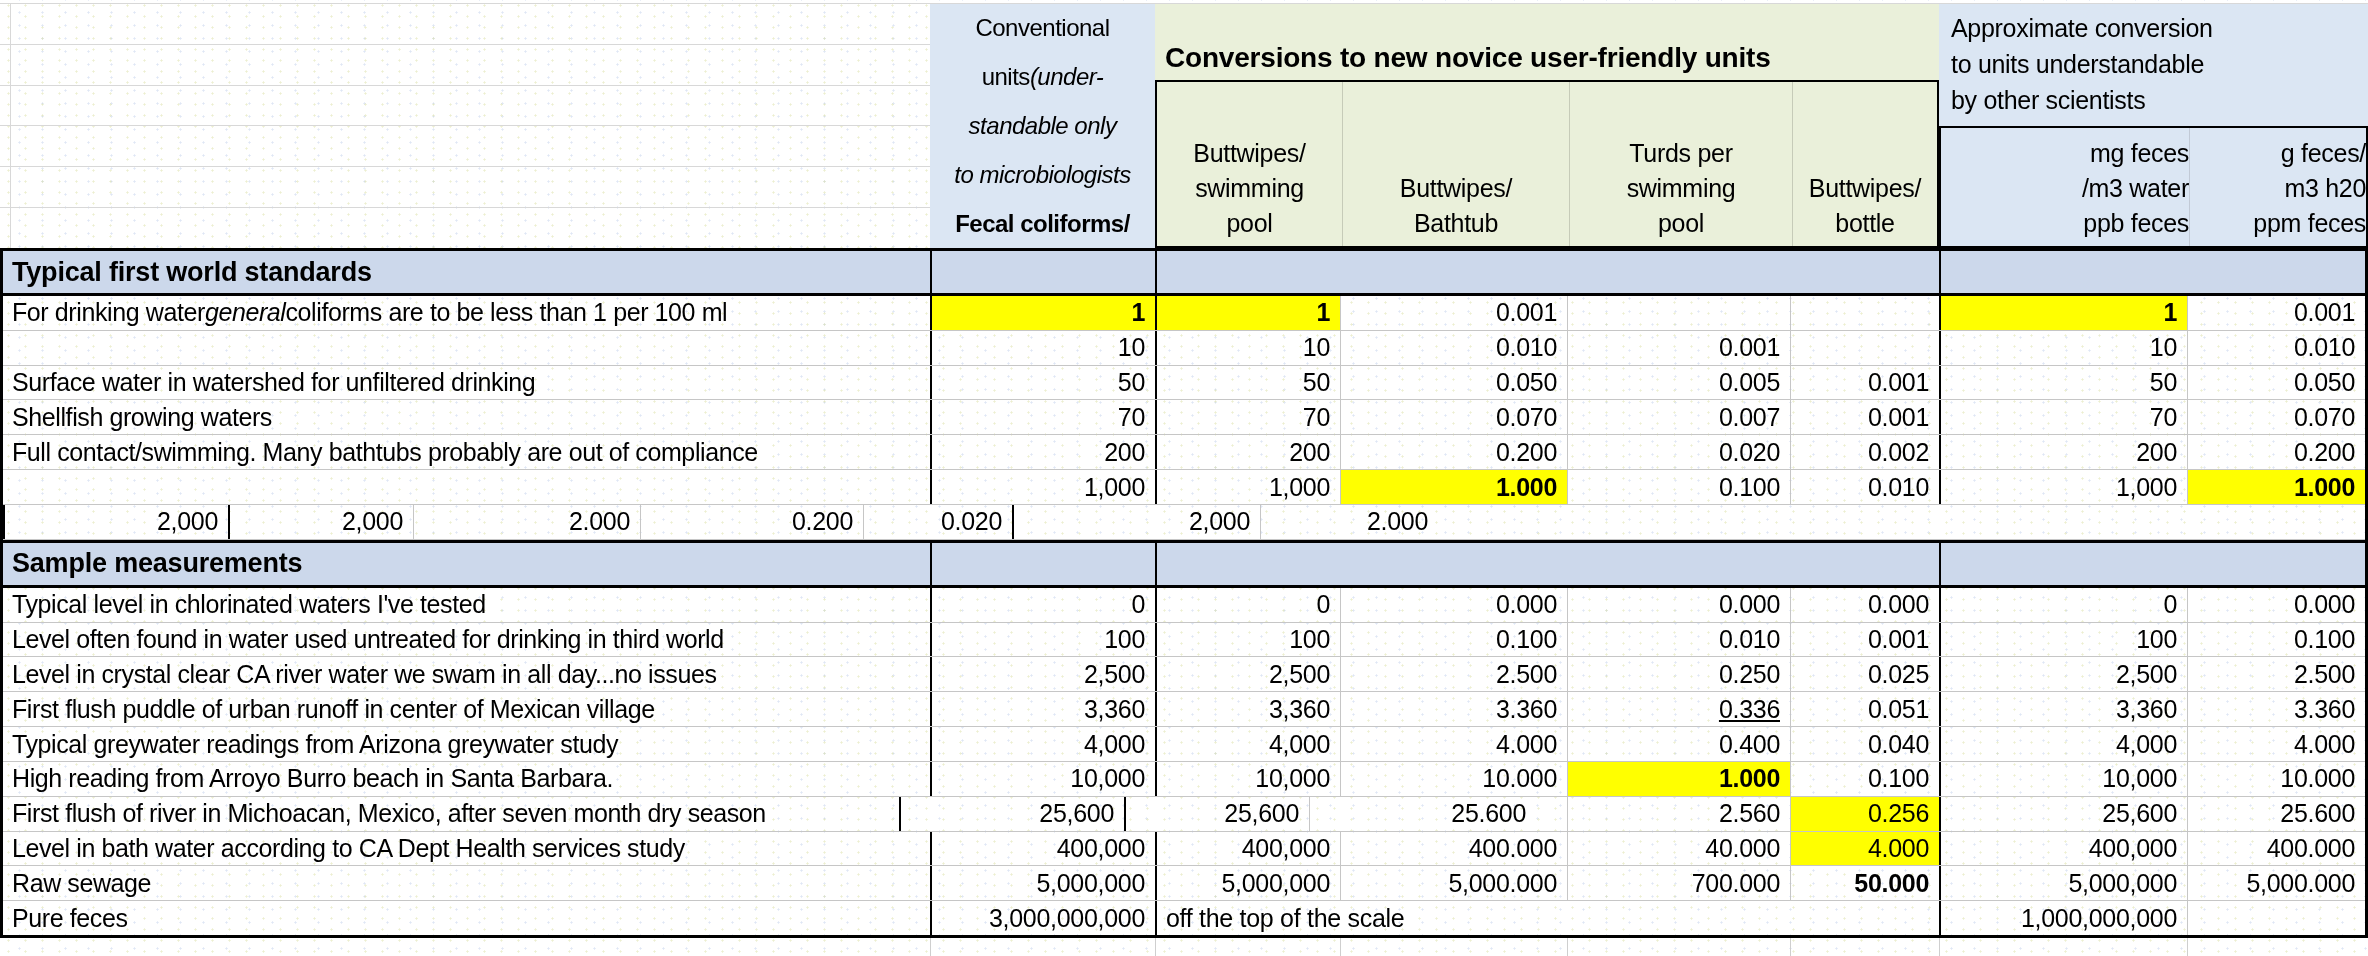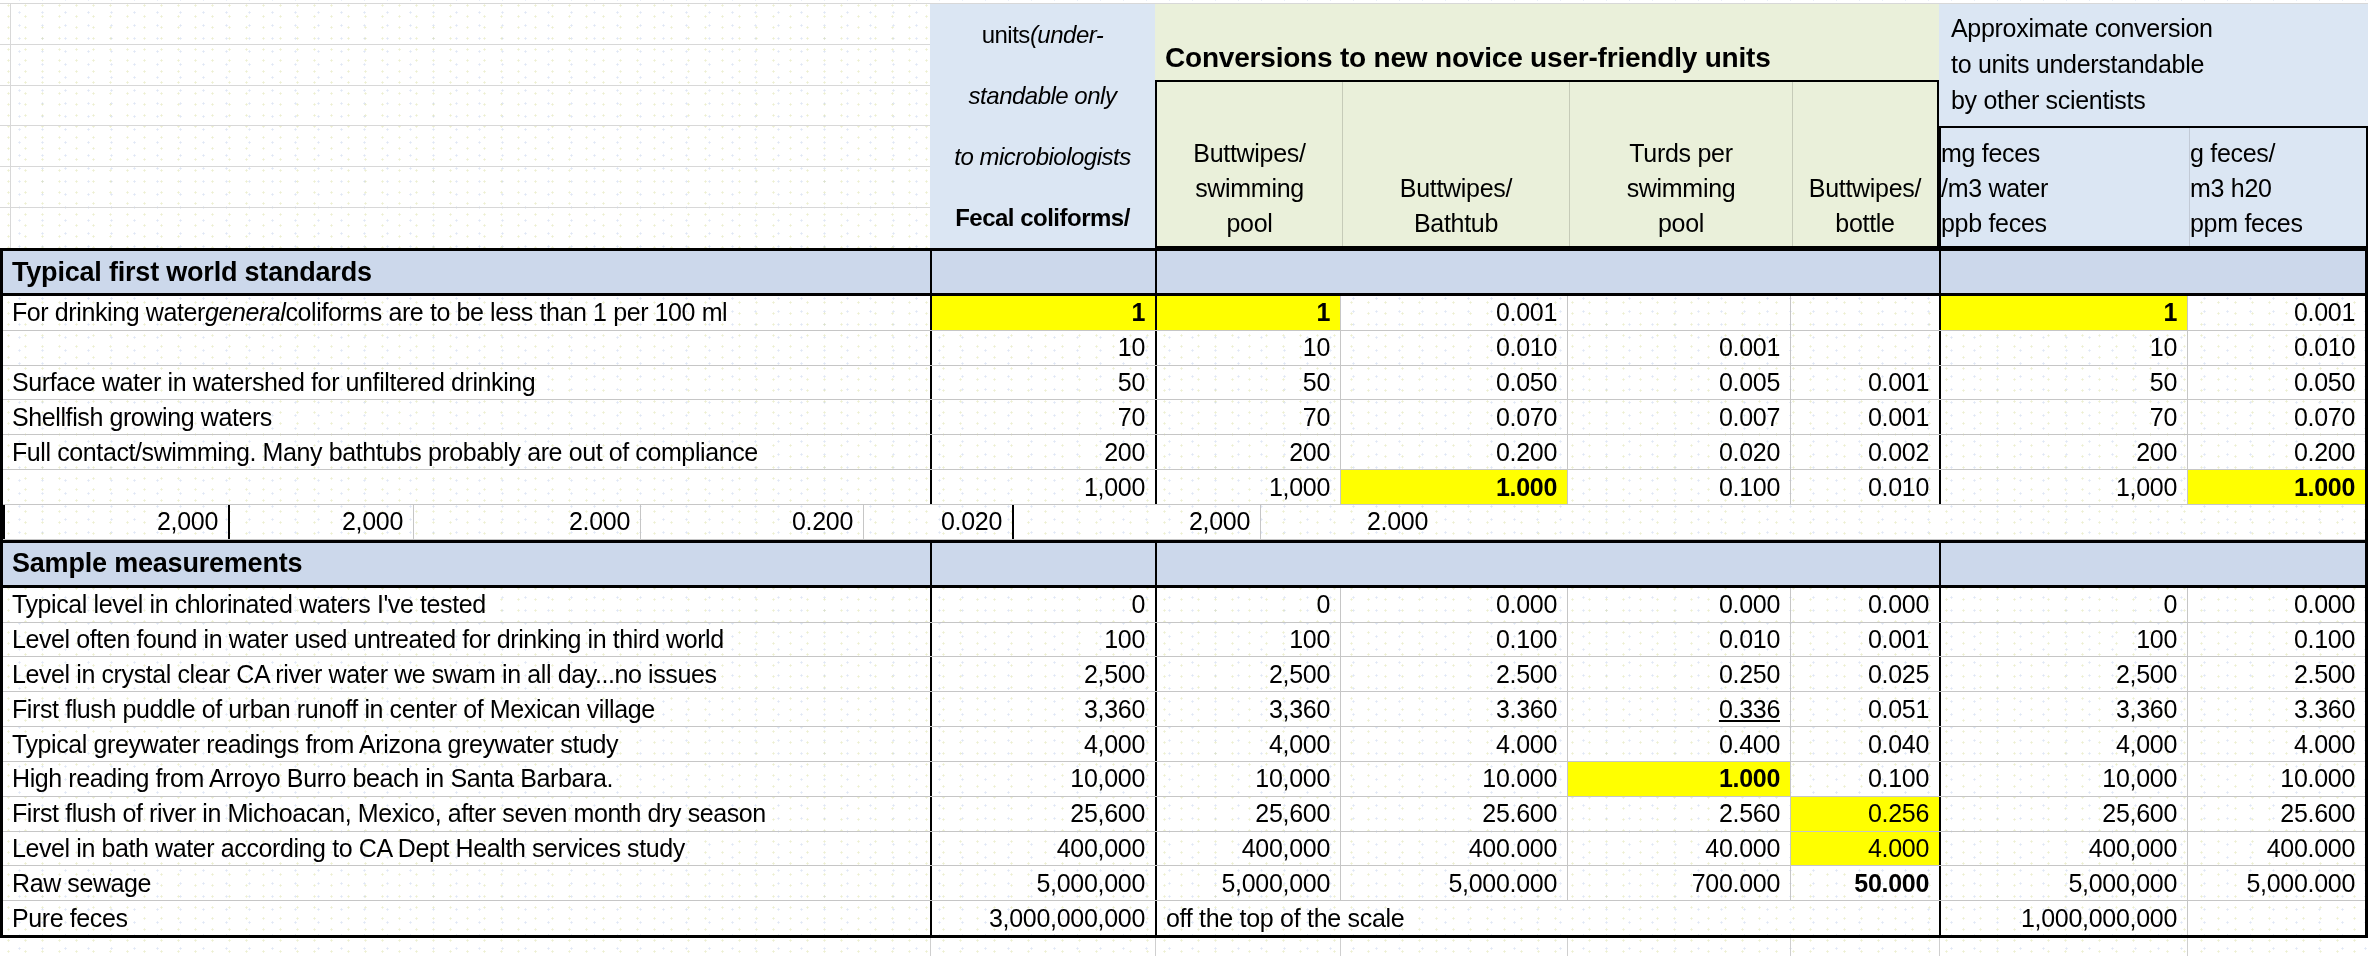--- a/index.html
+++ b/index.html
@@ -29,21 +29,21 @@
   .hdr-green{position:absolute;left:1155px;top:4px;width:784px;height:244px;background:#eaf0da;}
   .gtitle{position:absolute;left:10px;top:38px;font-size:28px;font-weight:bold;white-space:nowrap;letter-spacing:-0.2px;}
   .gbox{position:absolute;left:0;top:76px;width:784px;height:168px;border:2px solid #000;box-sizing:border-box;display:flex;}
   .gcell{display:flex;flex-direction:column;justify-content:flex-end;align-items:center;
     padding-bottom:5px;font-size:25px;line-height:35px;letter-spacing:-0.3px;box-sizing:border-box;}
   .gcell + .gcell{border-left:1px solid #c6cbb8;}
   
   .hdr-sci{position:absolute;left:1939px;top:4px;width:429px;height:244px;background:#dbe6f3;}
   .stitle{padding:6px 0 0 12px;font-size:25px;line-height:36px;letter-spacing:-0.3px;white-space:nowrap;}
   .sbox{position:absolute;left:0;top:122px;width:429px;height:122px;border:2px solid #000;box-sizing:border-box;display:flex;}
-  .scell{display:flex;flex-direction:column;justify-content:flex-end;align-items:flex-start;
+  .scell{display:flex;flex-direction:column;justify-content:flex-end;align-items:flex-end;
     padding-bottom:5px;font-size:25px;line-height:35px;letter-spacing:-0.3px;box-sizing:border-box;}
   .scell + .scell{border-left:1px solid #c2cad6;}
   
   .tbl{position:absolute;left:0;top:248px;width:2368px;height:690px;border:3px solid #000;
     box-sizing:border-box;display:flex;flex-direction:column;}
   .trow{display:flex;min-height:0;}
   .trow.data{flex:1 1 0;border-bottom:1px solid #c6c6c6;}
   .trow.data:last-child{border-bottom:none;}
   .trow.section{flex:0 0 42px;background:#ccd8eb;border-top:3px solid #000;border-bottom:3px solid #000;}
   .trow.section:first-child{border-top:none;}
@@ -69,20 +69,23 @@
     <div class="gr"></div>
     <div class="gr"></div>
     <div class="gr"></div>
     <div class="gr"></div>
     <div class="gr"></div>
   </div>
   <div class="v10"></div>
 
   <div class="hdr-conv">
     <div class="cl">
+        <span>Conventional</span>
+      </div>
+    <div class="cl">
         <span>units </span>
         <span class="it">(under-</span>
       </div>
     <div class="cl it">standable only</div>
     <div class="cl it">to microbiologists</div>
     <div class="cl bd">Fecal coliforms/</div>
   </div>
 
   <div class="hdr-green">
     <div class="gtitle">Conversions to new novice user-friendly units</div>
@@ -308,21 +311,21 @@
         <div class="cell val bl-k" style="width: 248px;">10,000</div>
         <div class="cell val bl-g" style="width: 178px;">10.000</div>
       </div>
       <div class="trow data">
         <div class="cell desc">
           <span>First flush of river in Michoacan, Mexico, after seven month dry season</span>
         </div>
         <div class="cell val bl-k" style="width: 225px;">25,600</div>
         <div class="cell val bl-k" style="width: 185px;">25,600</div>
         <div class="cell val bl-g" style="width: 227px;">25.600</div>
-        <div class="cell val bl-g" style="width: 223px;">2.560</div>
+        <div class="cell val bl-g" style="width: 223px; margin-left: 31px;">2.560</div>
         <div class="cell val bl-g hl" style="width: 149px;">0.256</div>
         <div class="cell val bl-k" style="width: 248px;">25,600</div>
         <div class="cell val bl-g" style="width: 178px;">25.600</div>
       </div>
       <div class="trow data">
         <div class="cell desc">
           <span>Level in bath water according to CA Dept Health services study</span>
         </div>
         <div class="cell val bl-k" style="width: 225px;">400,000</div>
         <div class="cell val bl-k" style="width: 185px;">400,000</div>

